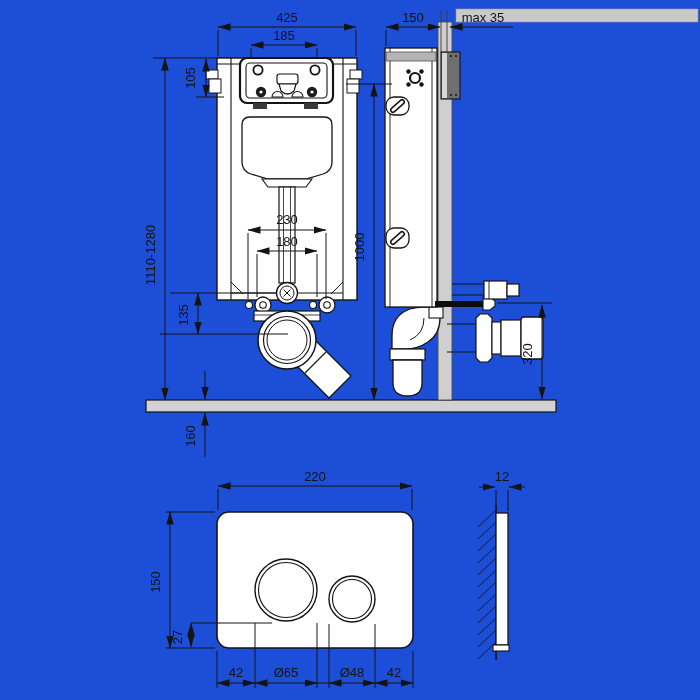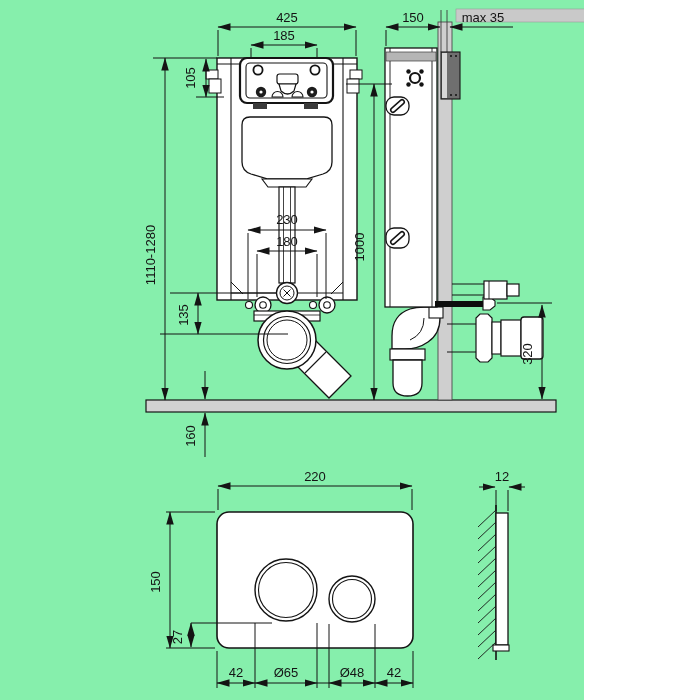--- a/index.html
+++ b/index.html
@@ -1,16 +1,16 @@
 <!DOCTYPE html>
 <html><head>
 <meta charset="utf-8">
 <style>
   html,body{margin:0;padding:0;background:#ffffff;}
-  .page{width:584px;height:700px;background:#86efac;position:relative;overflow:hidden;}
+  .page{width:700px;height:700px;background:#1d4ed8;position:relative;overflow:hidden;}
   svg{display:block;}
   text{font-family:"Liberation Sans","DejaVu Sans",sans-serif;font-size:13px;fill:#141414;}
   .dim line, .dim path{stroke:#141414;stroke-width:1;fill:none;}
   .ext{stroke:#3a3a3a;stroke-width:0.9;fill:none;}
   .out{stroke:#141414;fill:#ffffff;}
   .ln{stroke:#141414;fill:none;}
 </style>
 </head>
 <body>
 

